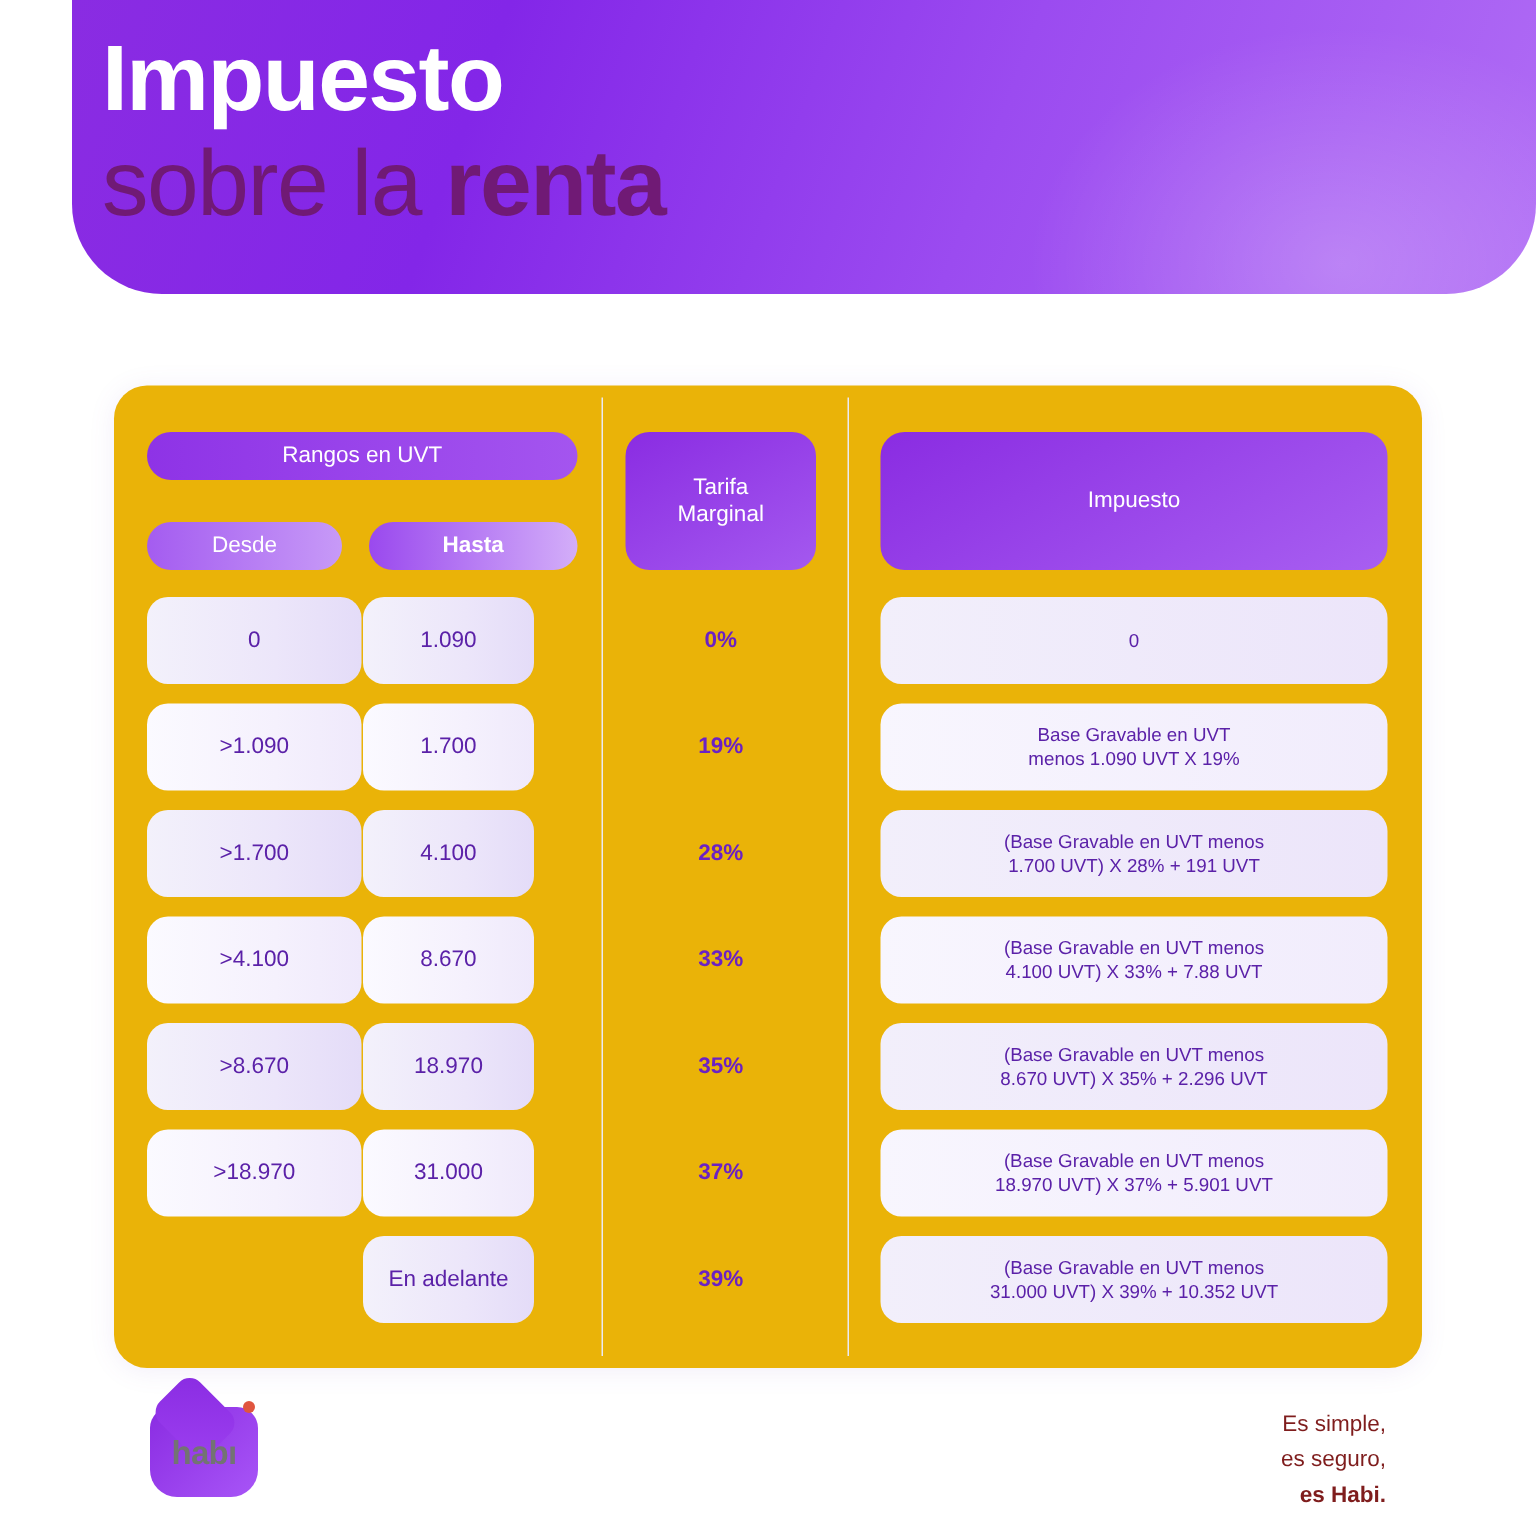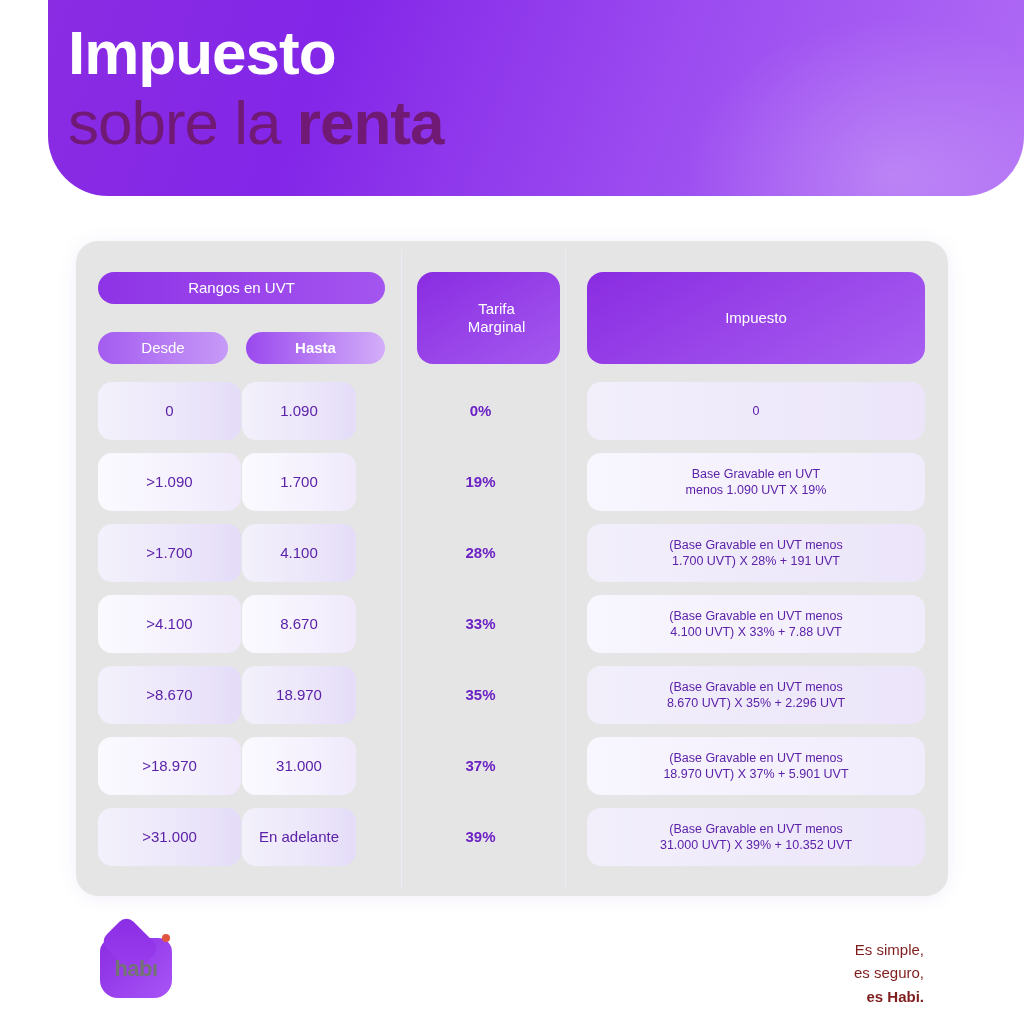--- a/index.html
+++ b/index.html
@@ -68,24 +68,24 @@
     line-height: 1;
   }
   .title-line2 b {
     font-weight: bold;
   }
 
   
   .card {
     position: absolute;
     left: 76px;
-    top: 241px;
+    top: 257px;
     width: 872px;
     height: 655px;
-    background: #e5e5e5;
+    background: #eab308;
     border-radius: 22px;
     box-shadow: 0 2px 18px rgba(130, 90, 200, 0.10);
   }
 
   
   .vsep {
     position: absolute;
     top: 8px;
     width: 1px;
     height: 639px;
@@ -132,21 +132,20 @@
     border-radius: 18px;
     font-weight: bold;
   }
   .chip-tarifa {
     left: 341px;
     top: 31px;
     width: 127px;
     height: 92px;
     background: linear-gradient(150deg, #8a2ce2 0%, #a459ef 100%);
     border-radius: 16px;
-    padding-left: 16px;
   }
   .chip-impuesto {
     left: 511px;
     top: 31px;
     width: 338px;
     height: 92px;
     background: linear-gradient(150deg, #8a2ce2 0%, #a85ff1 100%);
     border-radius: 16px;
   }
 
@@ -356,21 +355,20 @@
       <div class="cell tarifa">37%</div>
       <div class="cell impuesto">
         <div>
           <div>(Base Gravable en UVT menos</div>
           <div>18.970 UVT) X 37% + 5.901 UVT</div>
         </div>
       </div>
     </div>
 
     <div class="row odd">
-      <div class="cell desde">&gt;31.000</div>
       <div class="cell hasta">En adelante</div>
       <div class="cell tarifa">39%</div>
       <div class="cell impuesto">
         <div>
           <div>(Base Gravable en UVT menos</div>
           <div>31.000 UVT) X 39% + 10.352 UVT</div>
         </div>
       </div>
     </div>
 

